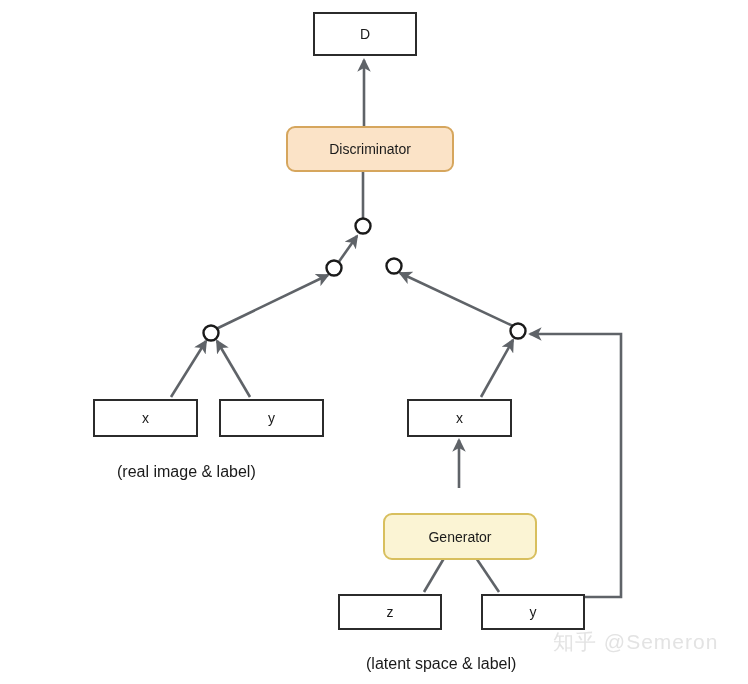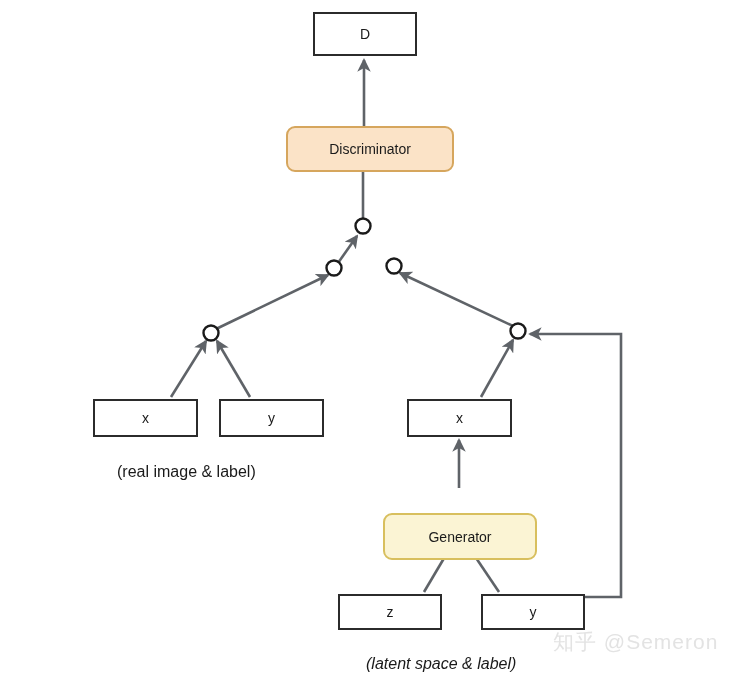--- a/index.html
+++ b/index.html
@@ -142,17 +142,17 @@
   </div>
 
   <div class="node-box plain-box" style="left:338px; top:594px; width:104px; height:36px;">
     <span>z</span>
   </div>
 
   <div class="node-box plain-box" style="left:481px; top:594px; width:104px; height:36px;">
     <span>y</span>
   </div>
 
-  <div class="caption" style="left:366px; top:655px;font-style:italic;">(latent space &amp; label)</div>
+  <div class="caption" style="left:366px; top:655px;">(latent space &amp; label)</div>
 
   <div class="watermark" style="left:553px; top:628px;">知乎 @Semeron</div>
 
 </div>
 
 </body></html>

